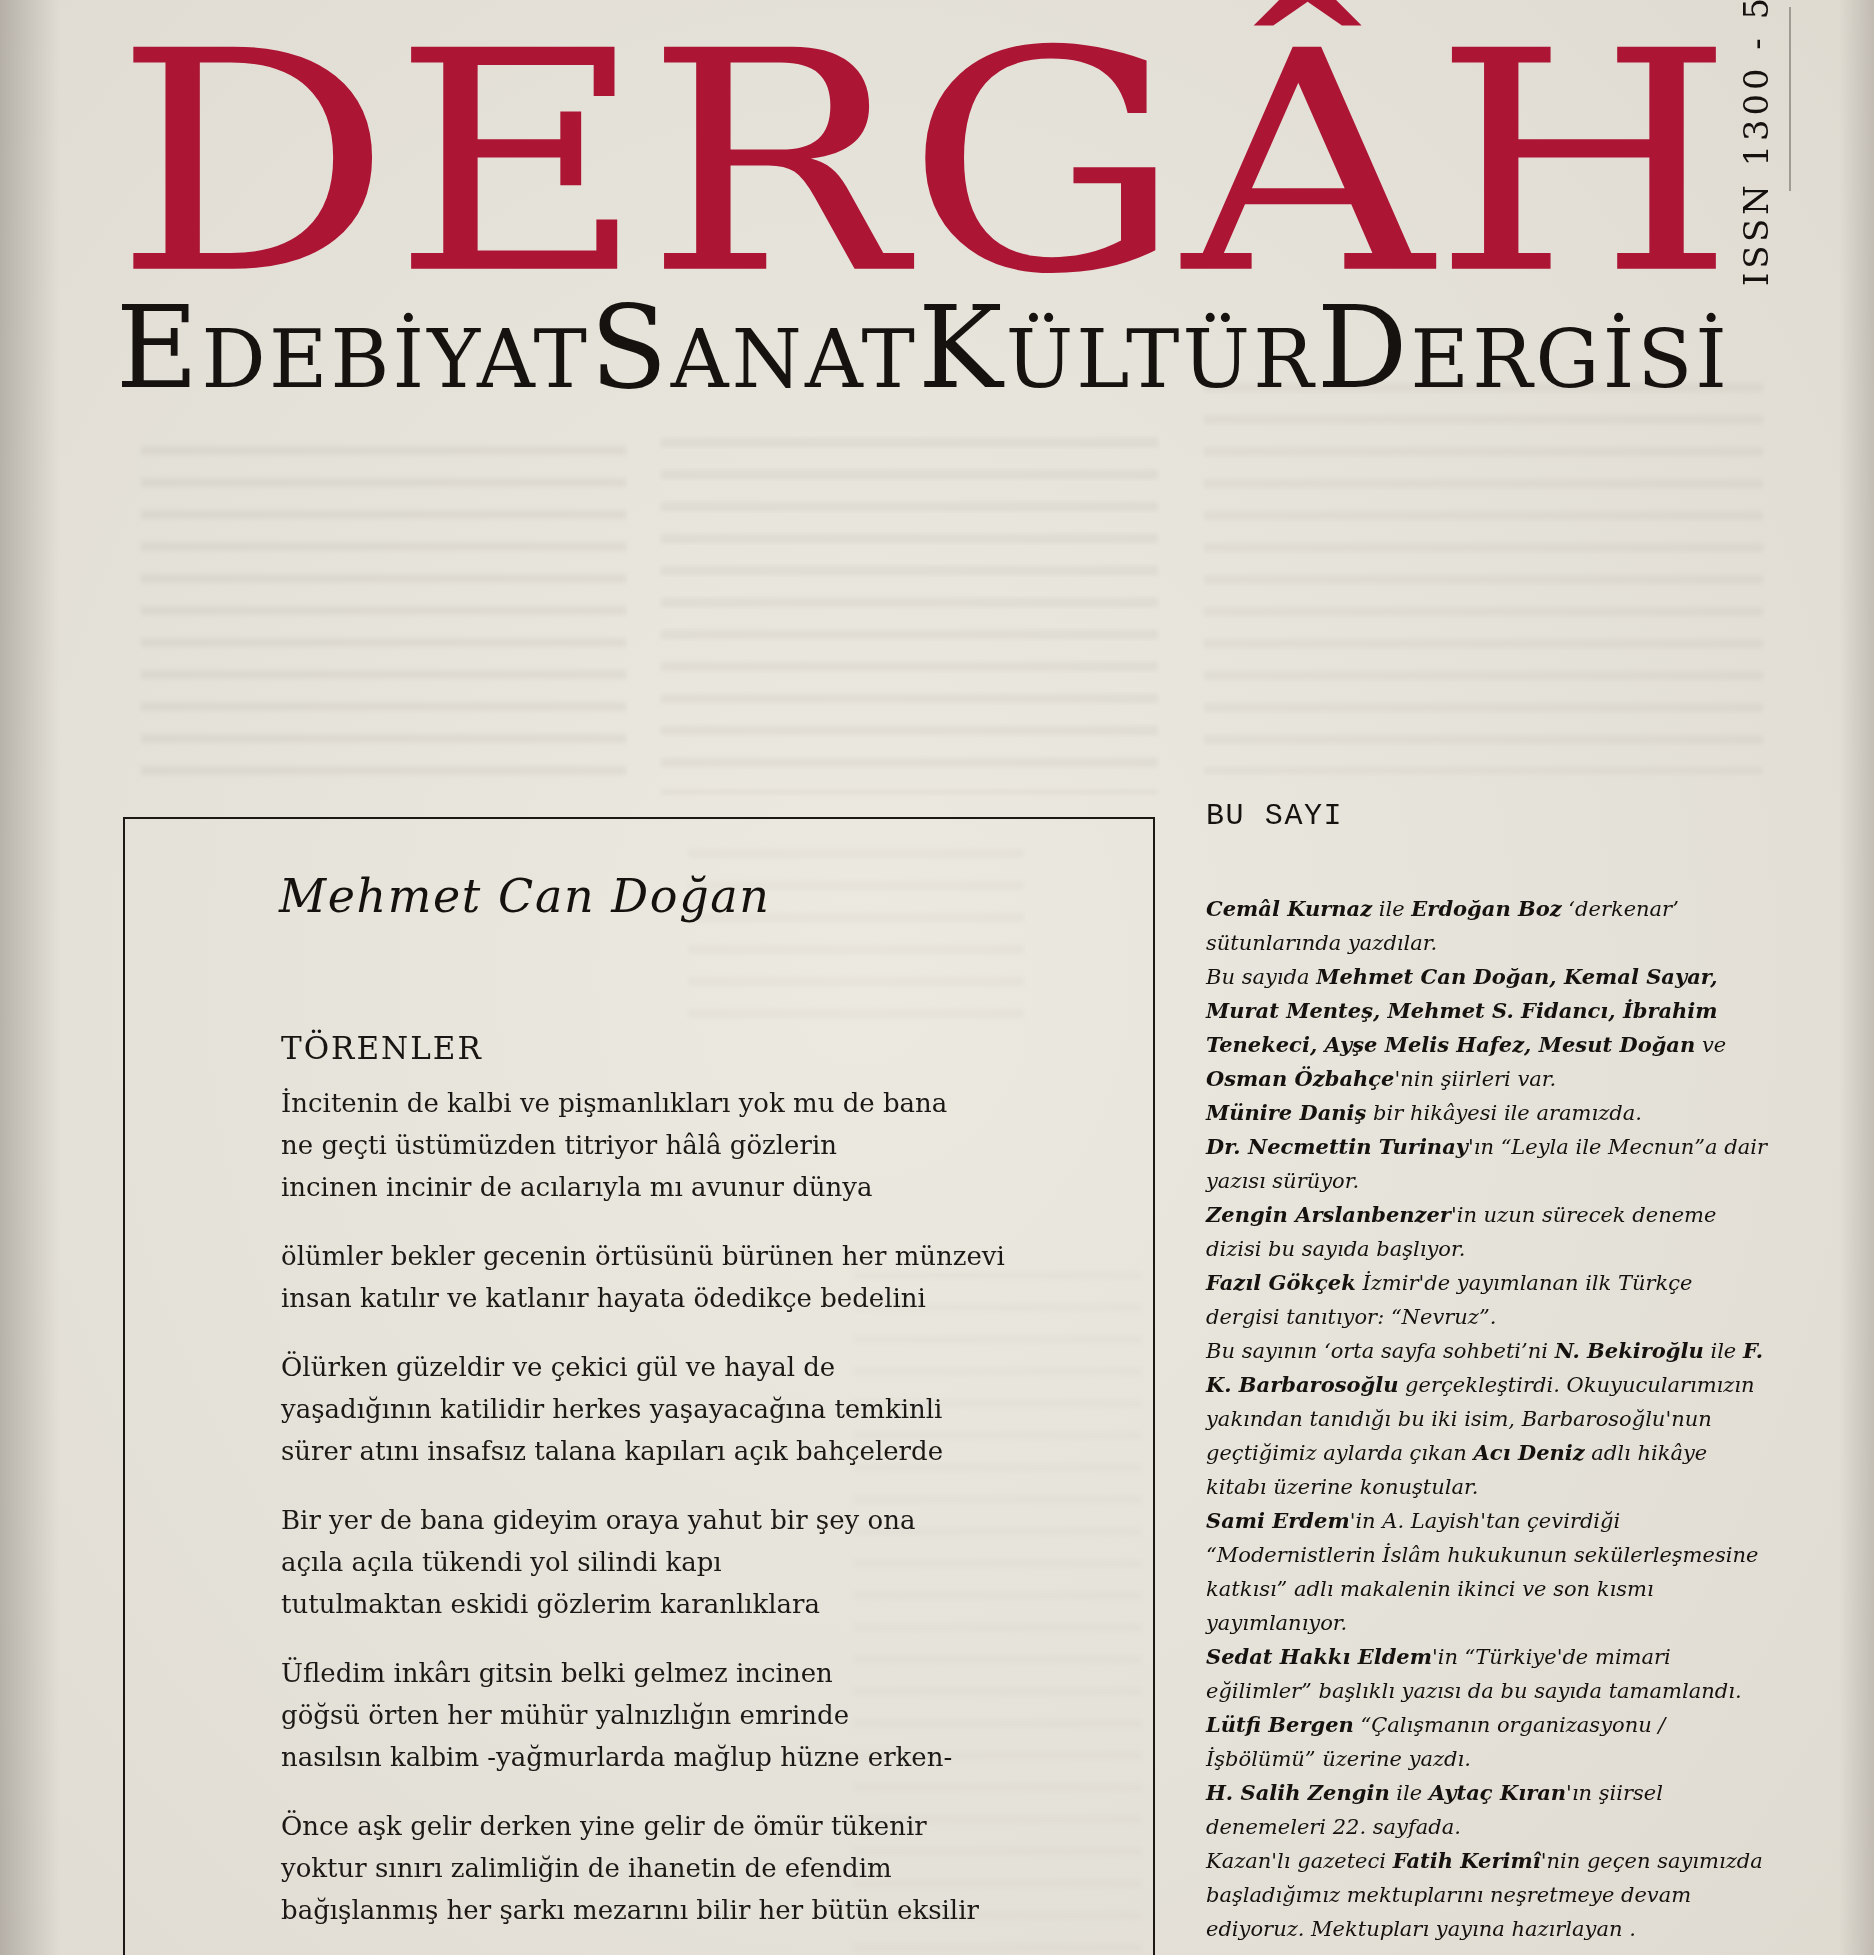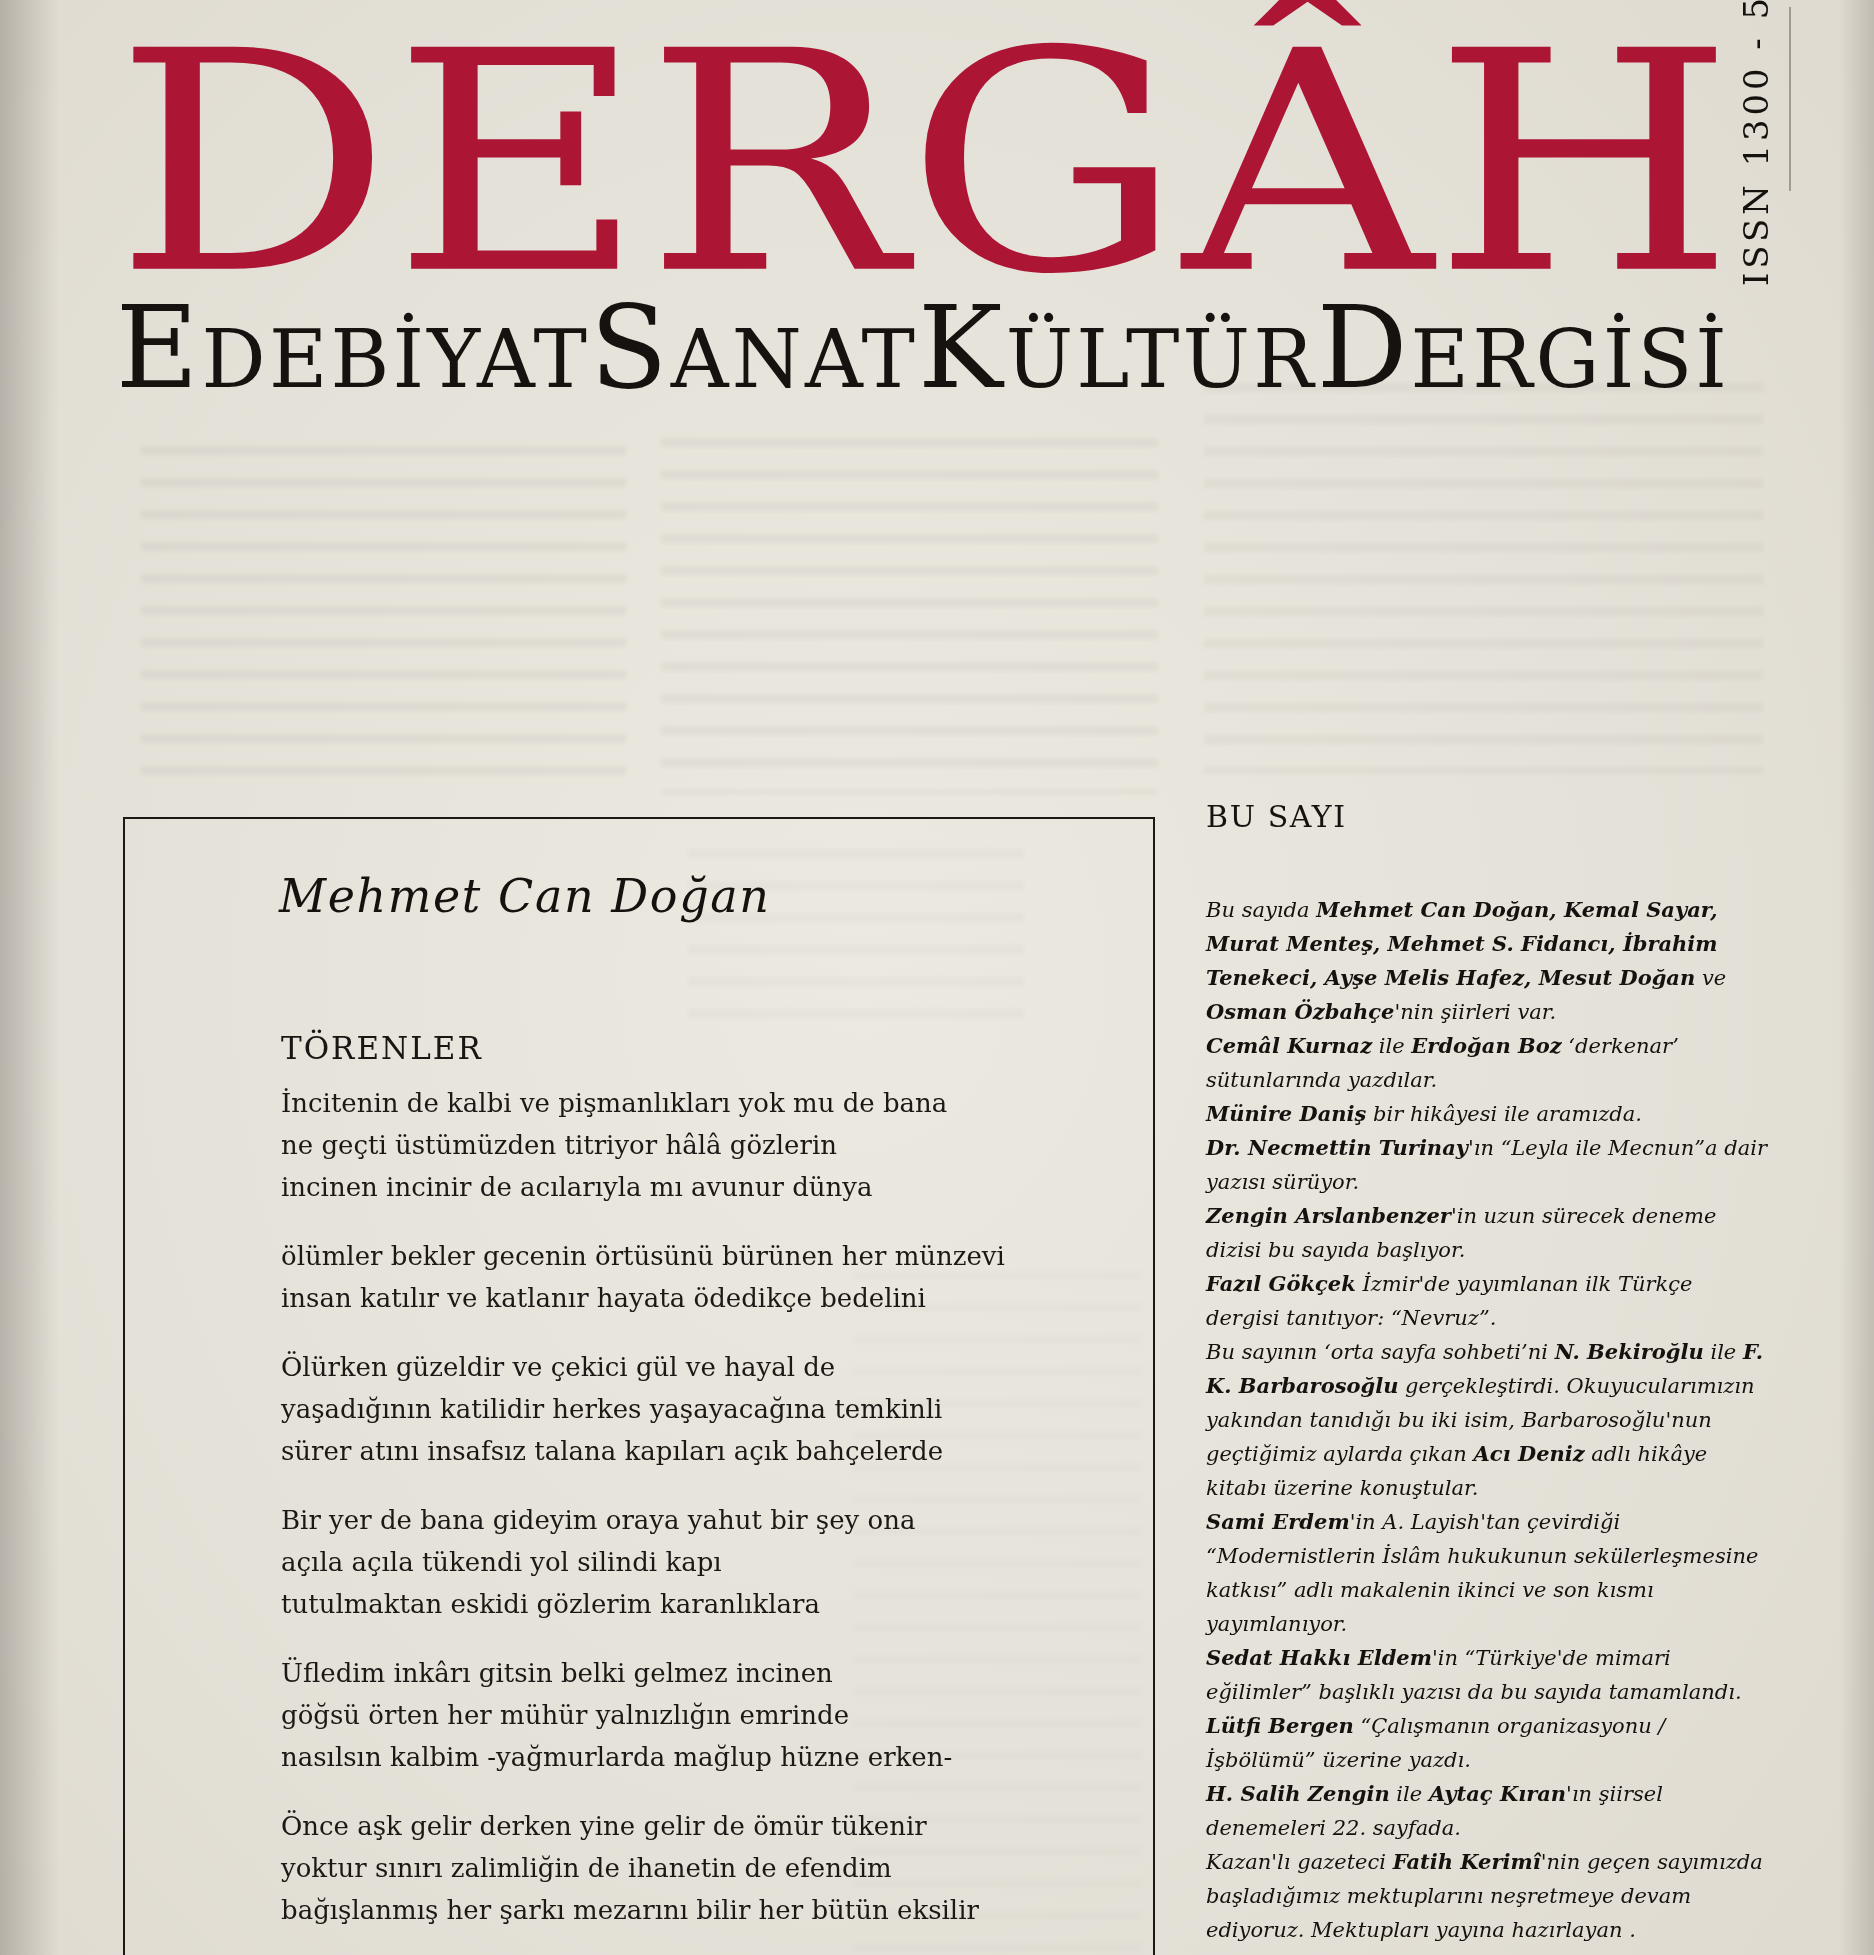--- a/index.html
+++ b/index.html
@@ -69,21 +69,21 @@
     white-space:nowrap;
   }
   .poem-flow { position:absolute; left:156px; top:263px; width:853px; }
   .stanza { margin:0 0 27px 0; }
   .poem-line { font-size:26px; line-height:42px; color:#1b1815; white-space:nowrap; }
 
   
   .this-issue { position:absolute; left:1206px; top:799px; width:565px; }
   .this-issue-heading {
     margin:0 0 59px 0; font-weight:400;
-    font-size:30px; letter-spacing:1.6px; color:#15120f;
+    font-size:30px; letter-spacing:1.6px; color:#15120f;font-family:Liberation Mono, monospace;
   }
   .ti-par {
     margin:0; font-style:italic;
     font-size:21px; line-height:34px; color:#14110e;
   }
   .ti-par b { font-weight:700; }
 </style>
 </head>
 <body>
 
@@ -142,22 +142,22 @@
           <div class="poem-line">yoktur sınırı zalimliğin de ihanetin de efendim</div>
           <div class="poem-line">bağışlanmış her şarkı mezarını bilir her bütün eksilir</div>
         </div>
       </div>
 
   </div>
 
   <div class="this-issue">
     <h3 class="this-issue-heading">BU SAYI</h3>
     <div>
+        <p class="ti-par"><b>Cemâl Kurnaz</b> ile <b>Erdoğan Boz</b> ‘derkenar’ sütunlarında yazdılar.</p>
         <p class="ti-par">Bu sayıda <b>Mehmet Can Doğan, Kemal Sayar, Murat Menteş, Mehmet S. Fidancı, İbrahim Tenekeci, Ayşe Melis Hafez, Mesut Doğan</b> ve <b>Osman Özbahçe</b>'nin şiirleri var.</p>
-        <p class="ti-par"><b>Cemâl Kurnaz</b> ile <b>Erdoğan Boz</b> ‘derkenar’ sütunlarında yazdılar.</p>
         <p class="ti-par"><b>Münire Daniş</b> bir hikâyesi ile aramızda.</p>
         <p class="ti-par"><b>Dr. Necmettin Turinay</b>'ın “Leyla ile Mecnun”a dair yazısı sürüyor.</p>
         <p class="ti-par"><b>Zengin Arslanbenzer</b>'in uzun sürecek deneme dizisi bu sayıda başlıyor.</p>
         <p class="ti-par"><b>Fazıl Gökçek</b> İzmir'de yayımlanan ilk Türkçe dergisi tanıtıyor: “Nevruz”.</p>
         <p class="ti-par">Bu sayının ‘orta sayfa sohbeti’ni <b>N. Bekiroğlu</b> ile <b>F. K. Barbarosoğlu</b> gerçekleştirdi. Okuyucularımızın yakından tanıdığı bu iki isim, Barbarosoğlu'nun geçtiğimiz aylarda çıkan <b>Acı Deniz</b> adlı hikâye kitabı üzerine konuştular.</p>
         <p class="ti-par"><b>Sami Erdem</b>'in A. Layish'tan çevirdiği “Modernistlerin İslâm hukukunun sekülerleşmesine katkısı” adlı makalenin ikinci ve son kısmı yayımlanıyor.</p>
         <p class="ti-par"><b>Sedat Hakkı Eldem</b>'in “Türkiye'de mimari eğilimler” başlıklı yazısı da bu sayıda tamamlandı.</p>
         <p class="ti-par"><b>Lütfi Bergen</b> “Çalışmanın organizasyonu / İşbölümü” üzerine yazdı.</p>
         <p class="ti-par"><b>H. Salih Zengin</b> ile <b>Aytaç Kıran</b>'ın şiirsel denemeleri 22. sayfada.</p>
         <p class="ti-par">Kazan'lı gazeteci <b>Fatih Kerimî</b>'nin geçen sayımızda başladığımız mektuplarını neşretmeye devam ediyoruz. Mektupları yayına hazırlayan .</p>

